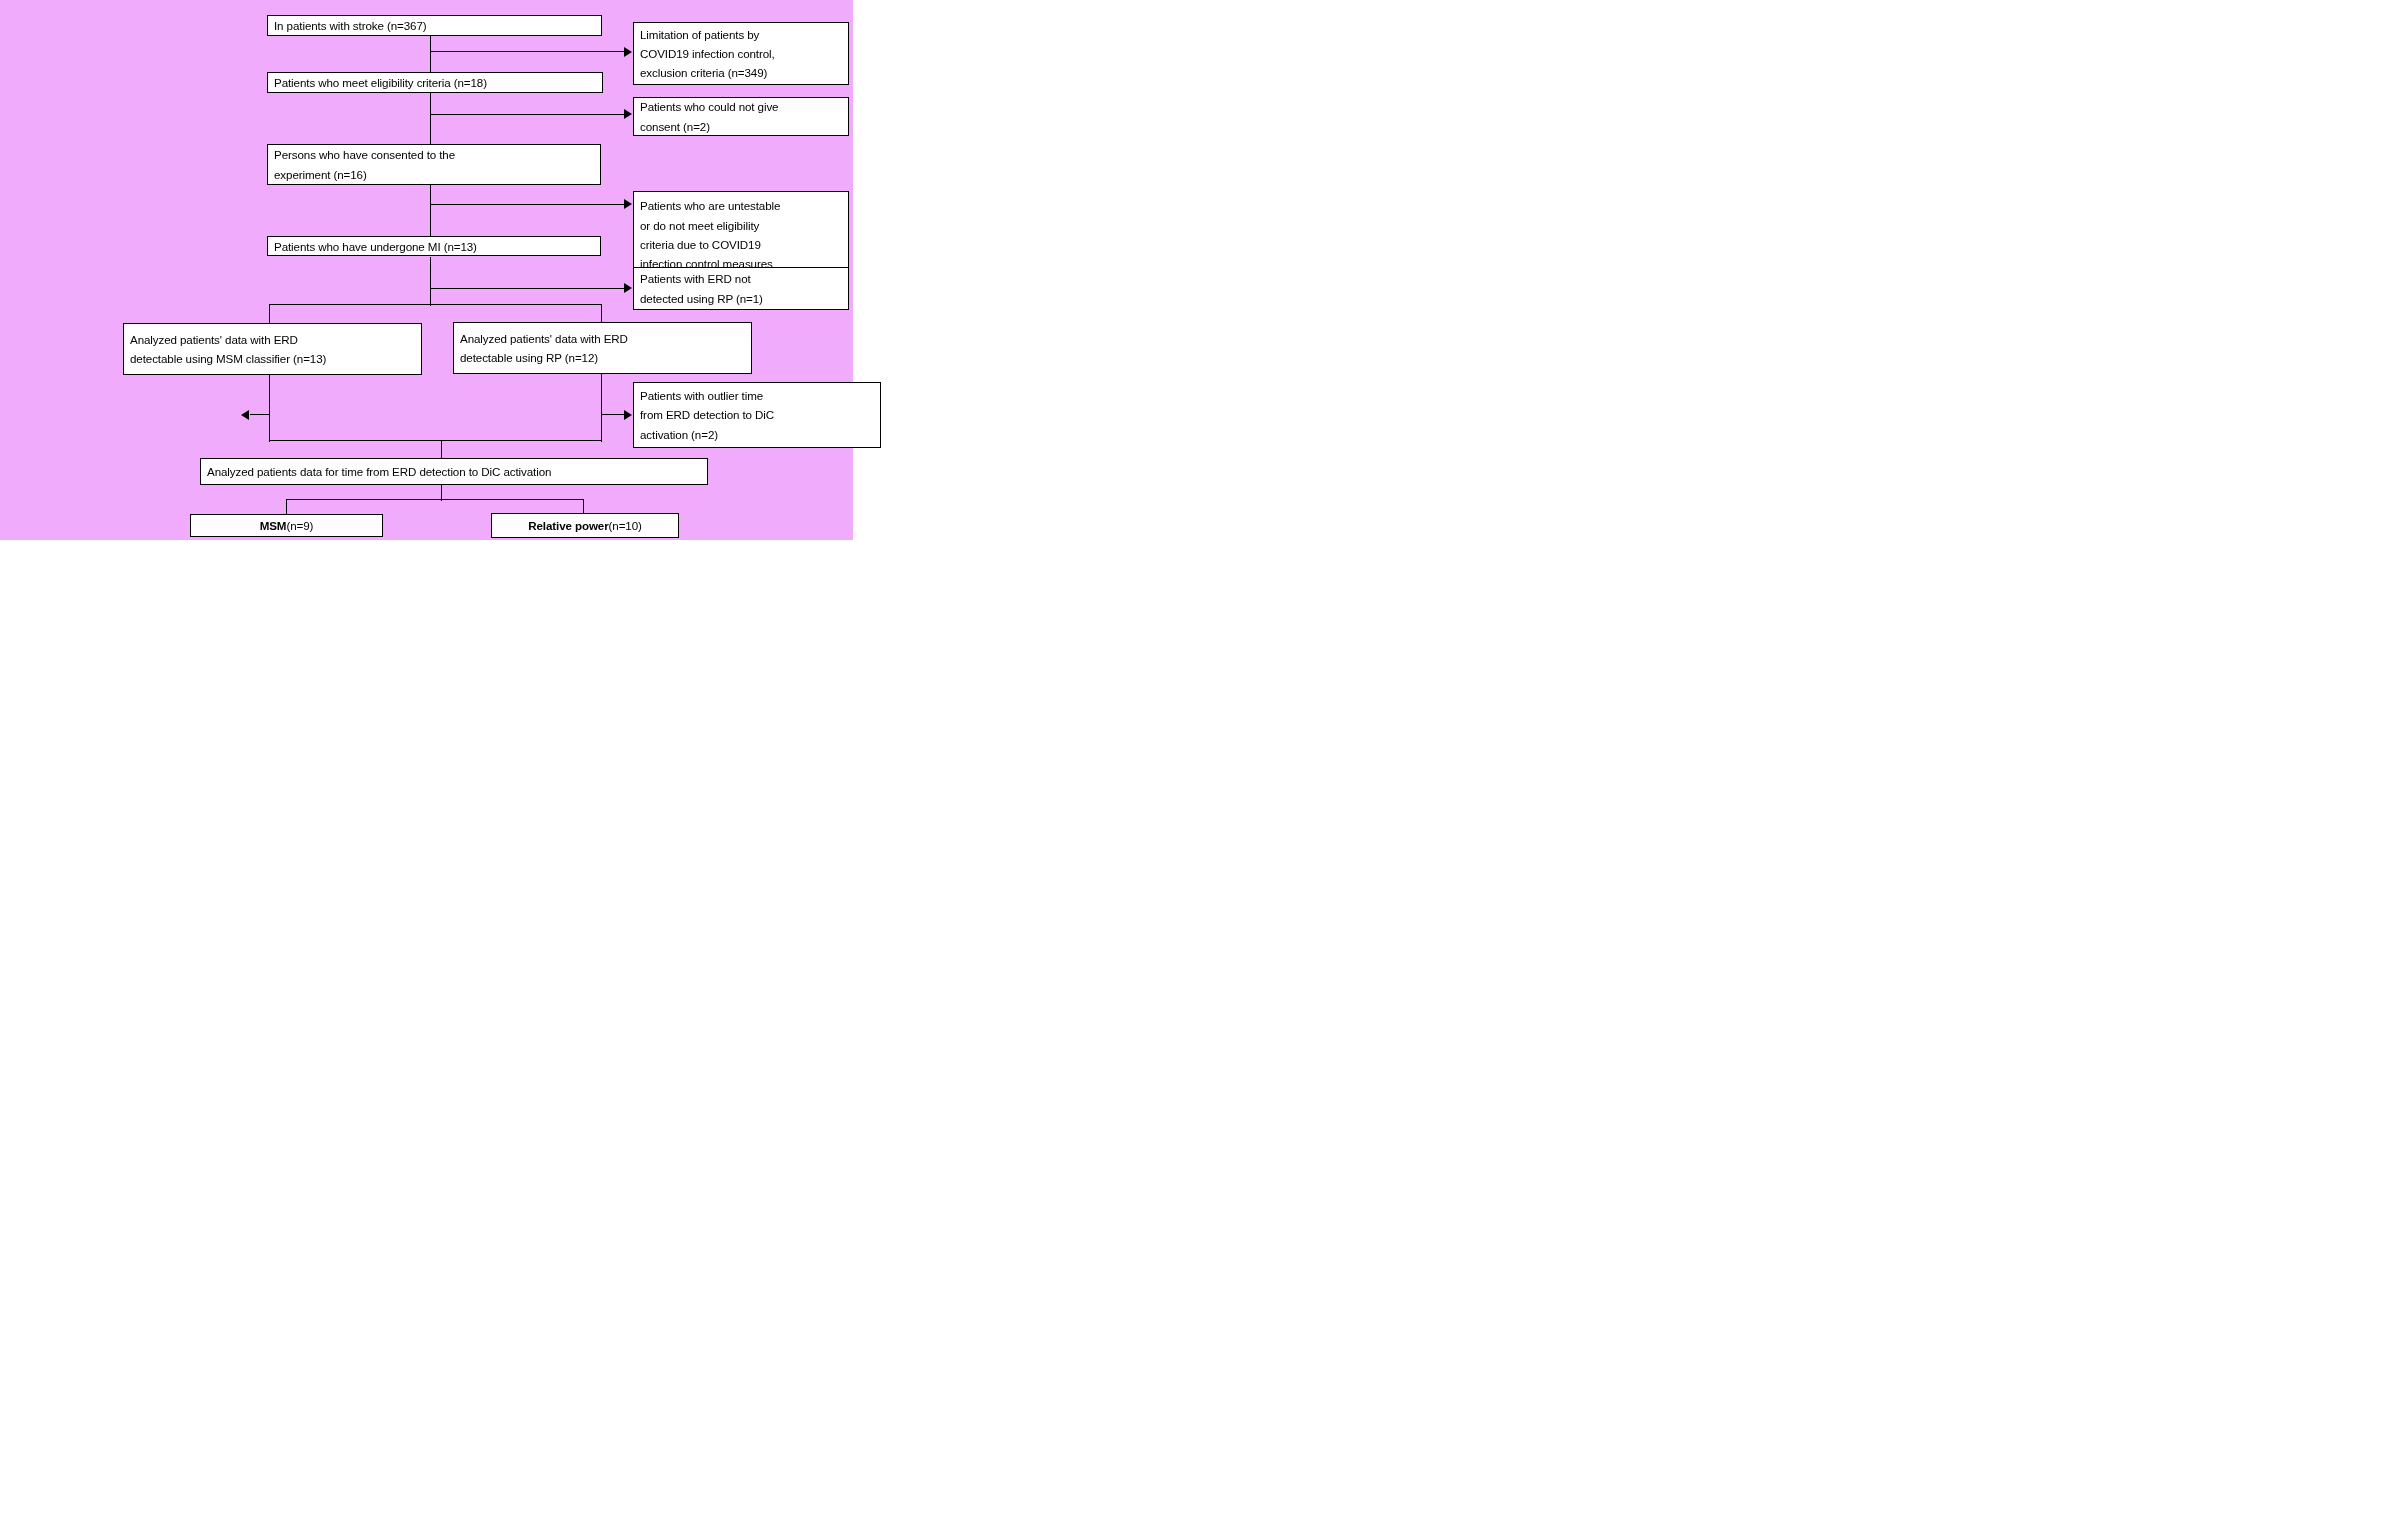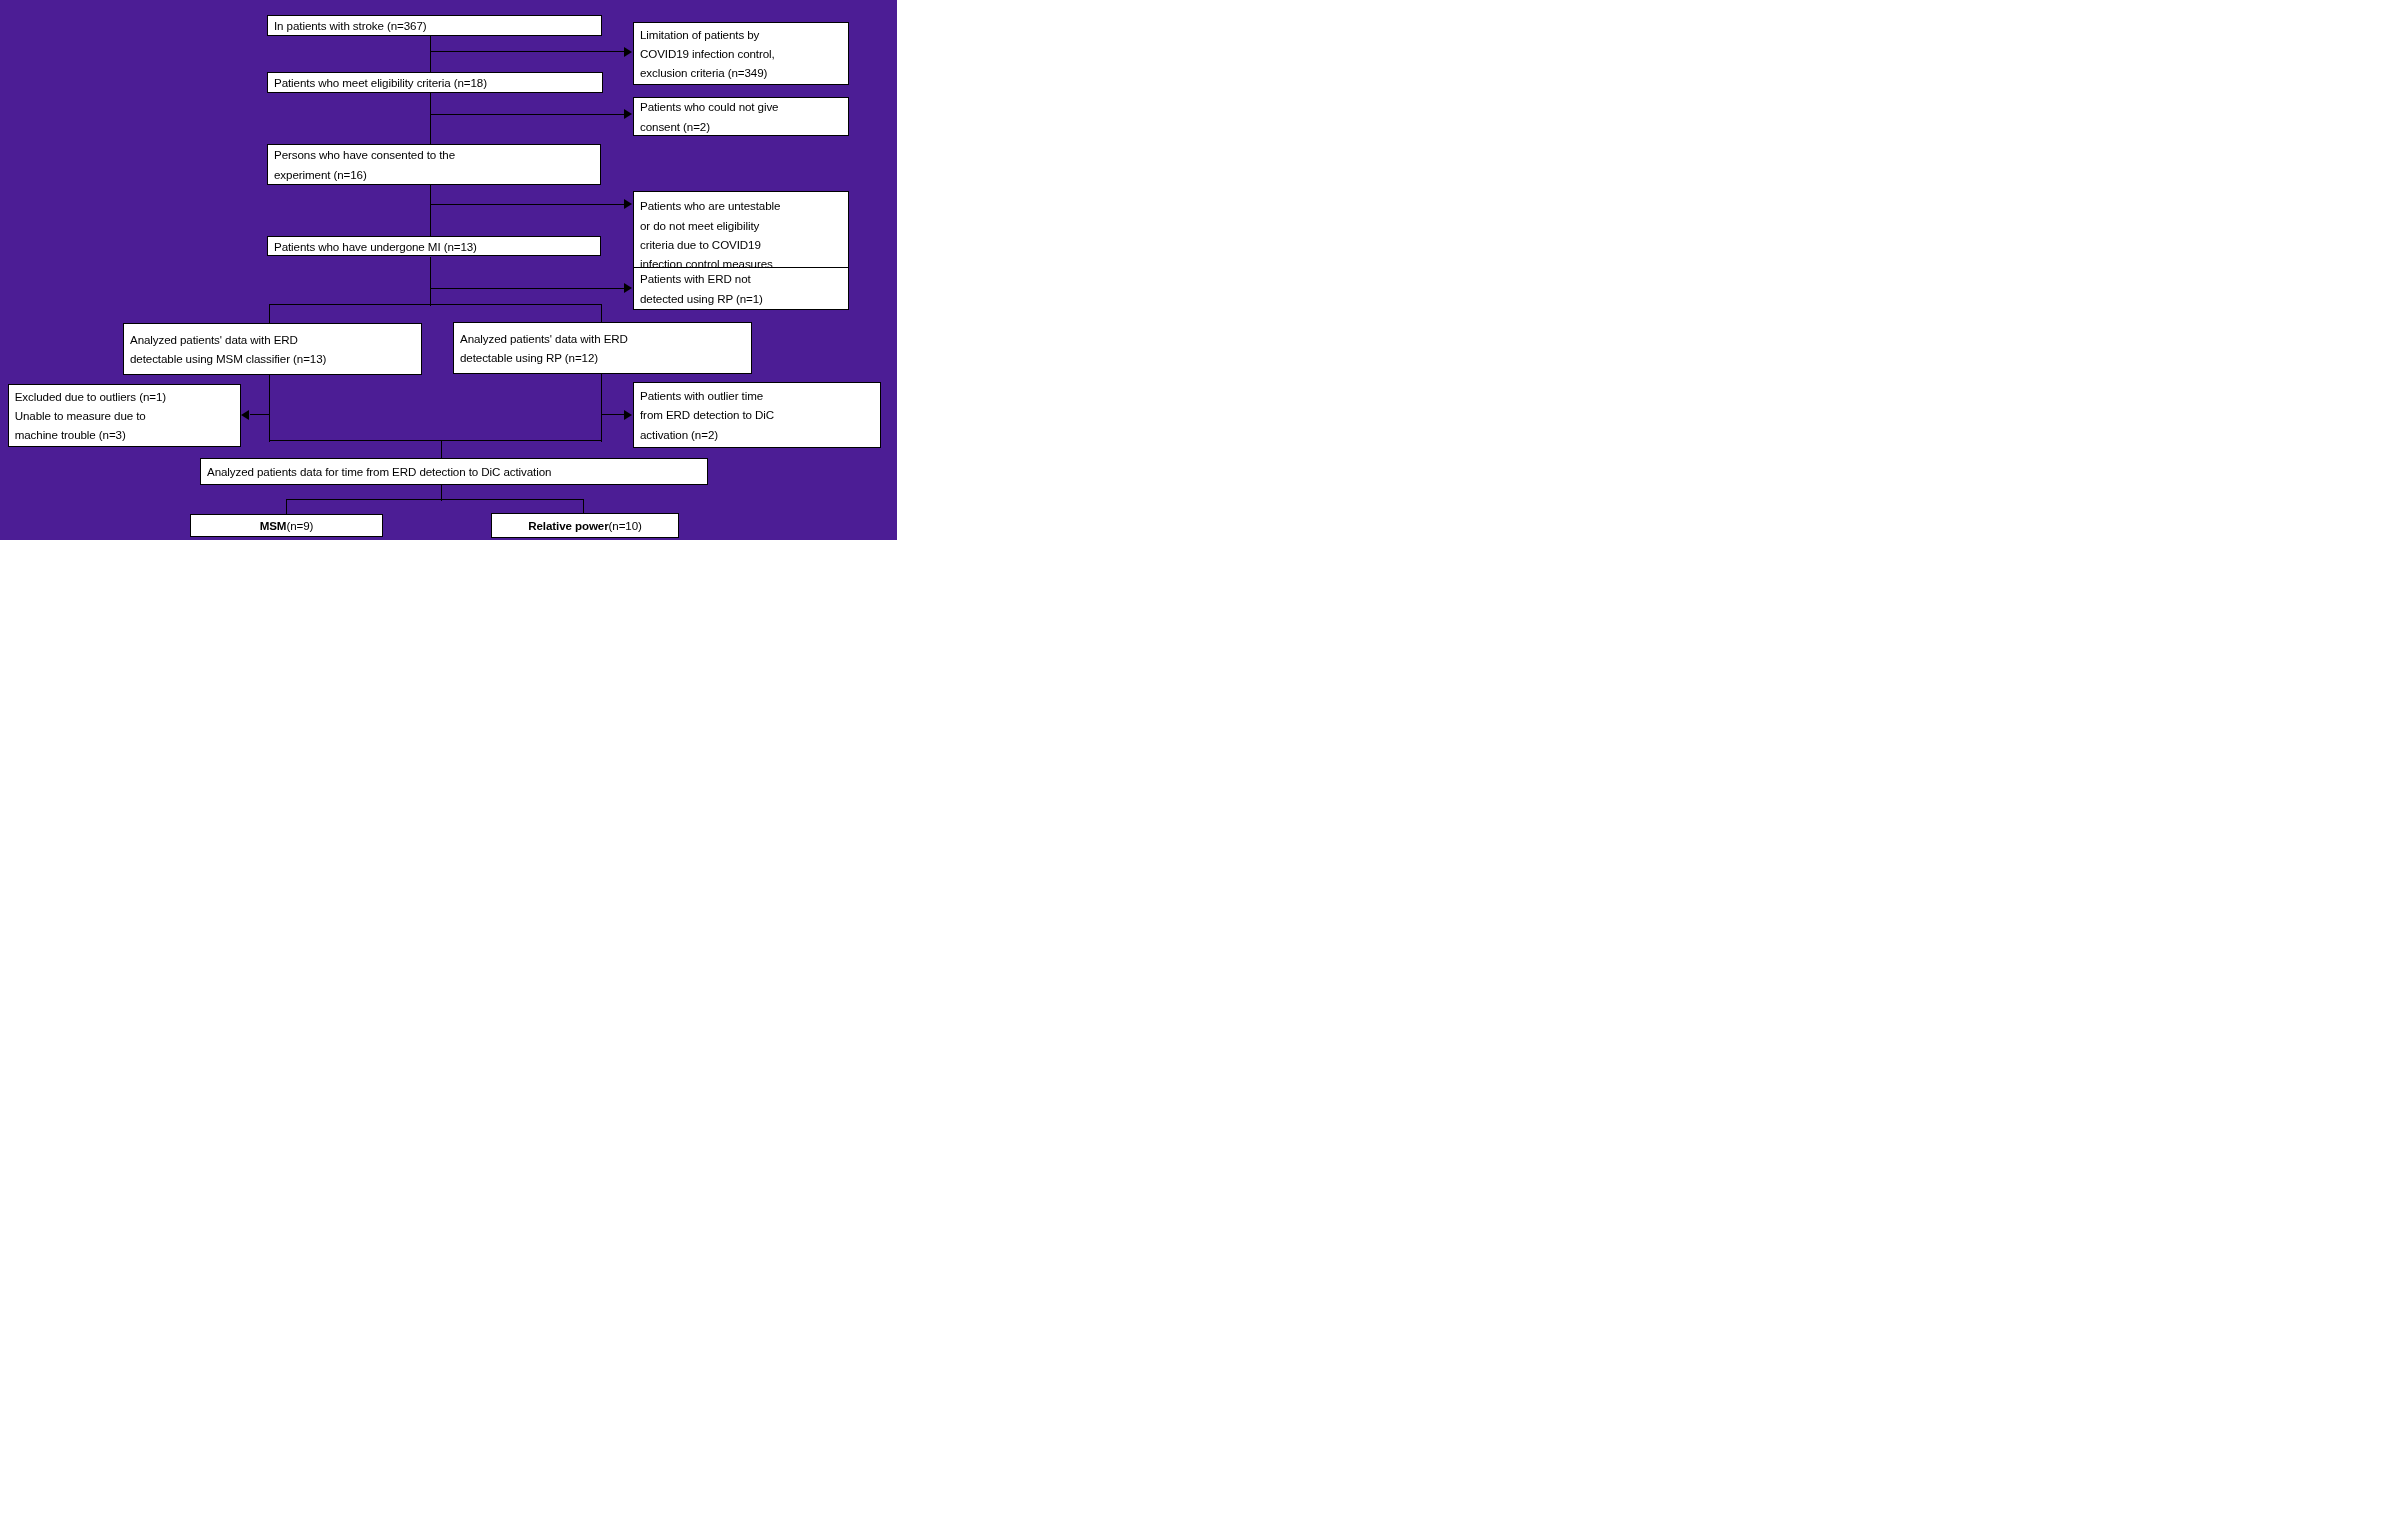--- a/index.html
+++ b/index.html
@@ -1,22 +1,21 @@
 <!DOCTYPE html>
 <html style="font-size:8.8px"><head>
 <meta charset="utf-8">
 <style>
   html, body { margin:0; padding:0; background:#ffffff; }
   .stage {
     position:relative;
     width:853px; height:540px;
-    background:#4c1d95;
+    background:#f0abfc;
     font-family:"Liberation Sans", sans-serif;
     color:#000;
-    padding-left:44px;
   }
   .bx {
     position:absolute;
     background:#ffffff;
     border:1.1px solid #000000;
     box-sizing:border-box;
     display:flex;
     align-items:center;
     font-size:11.6px;
     line-height:19.3px;
@@ -82,25 +81,20 @@
   <div class="bx" style="left:633px; top:267px; width:216px; height:43px;">
       <span>Patients with ERD not
 detected using RP (n=1)</span>
     </div>
   <div class="bx" style="left:633px; top:382px; width:248px; height:66px;">
       <span>Patients with outlier time
 from ERD detection to DiC
 activation (n=2)</span>
     </div>
 
-  <div class="bx" style="left:7.7px; top:384px; width:233px; height:63px;">
-      <span>Excluded due to outliers (n=1)
-Unable to measure due to
-machine trouble (n=3)</span>
-    </div>
 
   <div class="bx hb" style="left:200px; top:458px; width:508px; height:26.5px;">
       <span>Analyzed patients data for time from ERD detection to DiC activation</span>
     </div>
   <div class="bx hb ctr" style="left:190px; top:514px; width:193px; height:22.6px;">
       <span class="b7">MSM</span>
       <span class="rst"> (n=9)</span>
     </div>
   <div class="bx hb ctr" style="left:491px; top:513px; width:188px; height:25px;">
       <span class="b7">Relative power</span>

